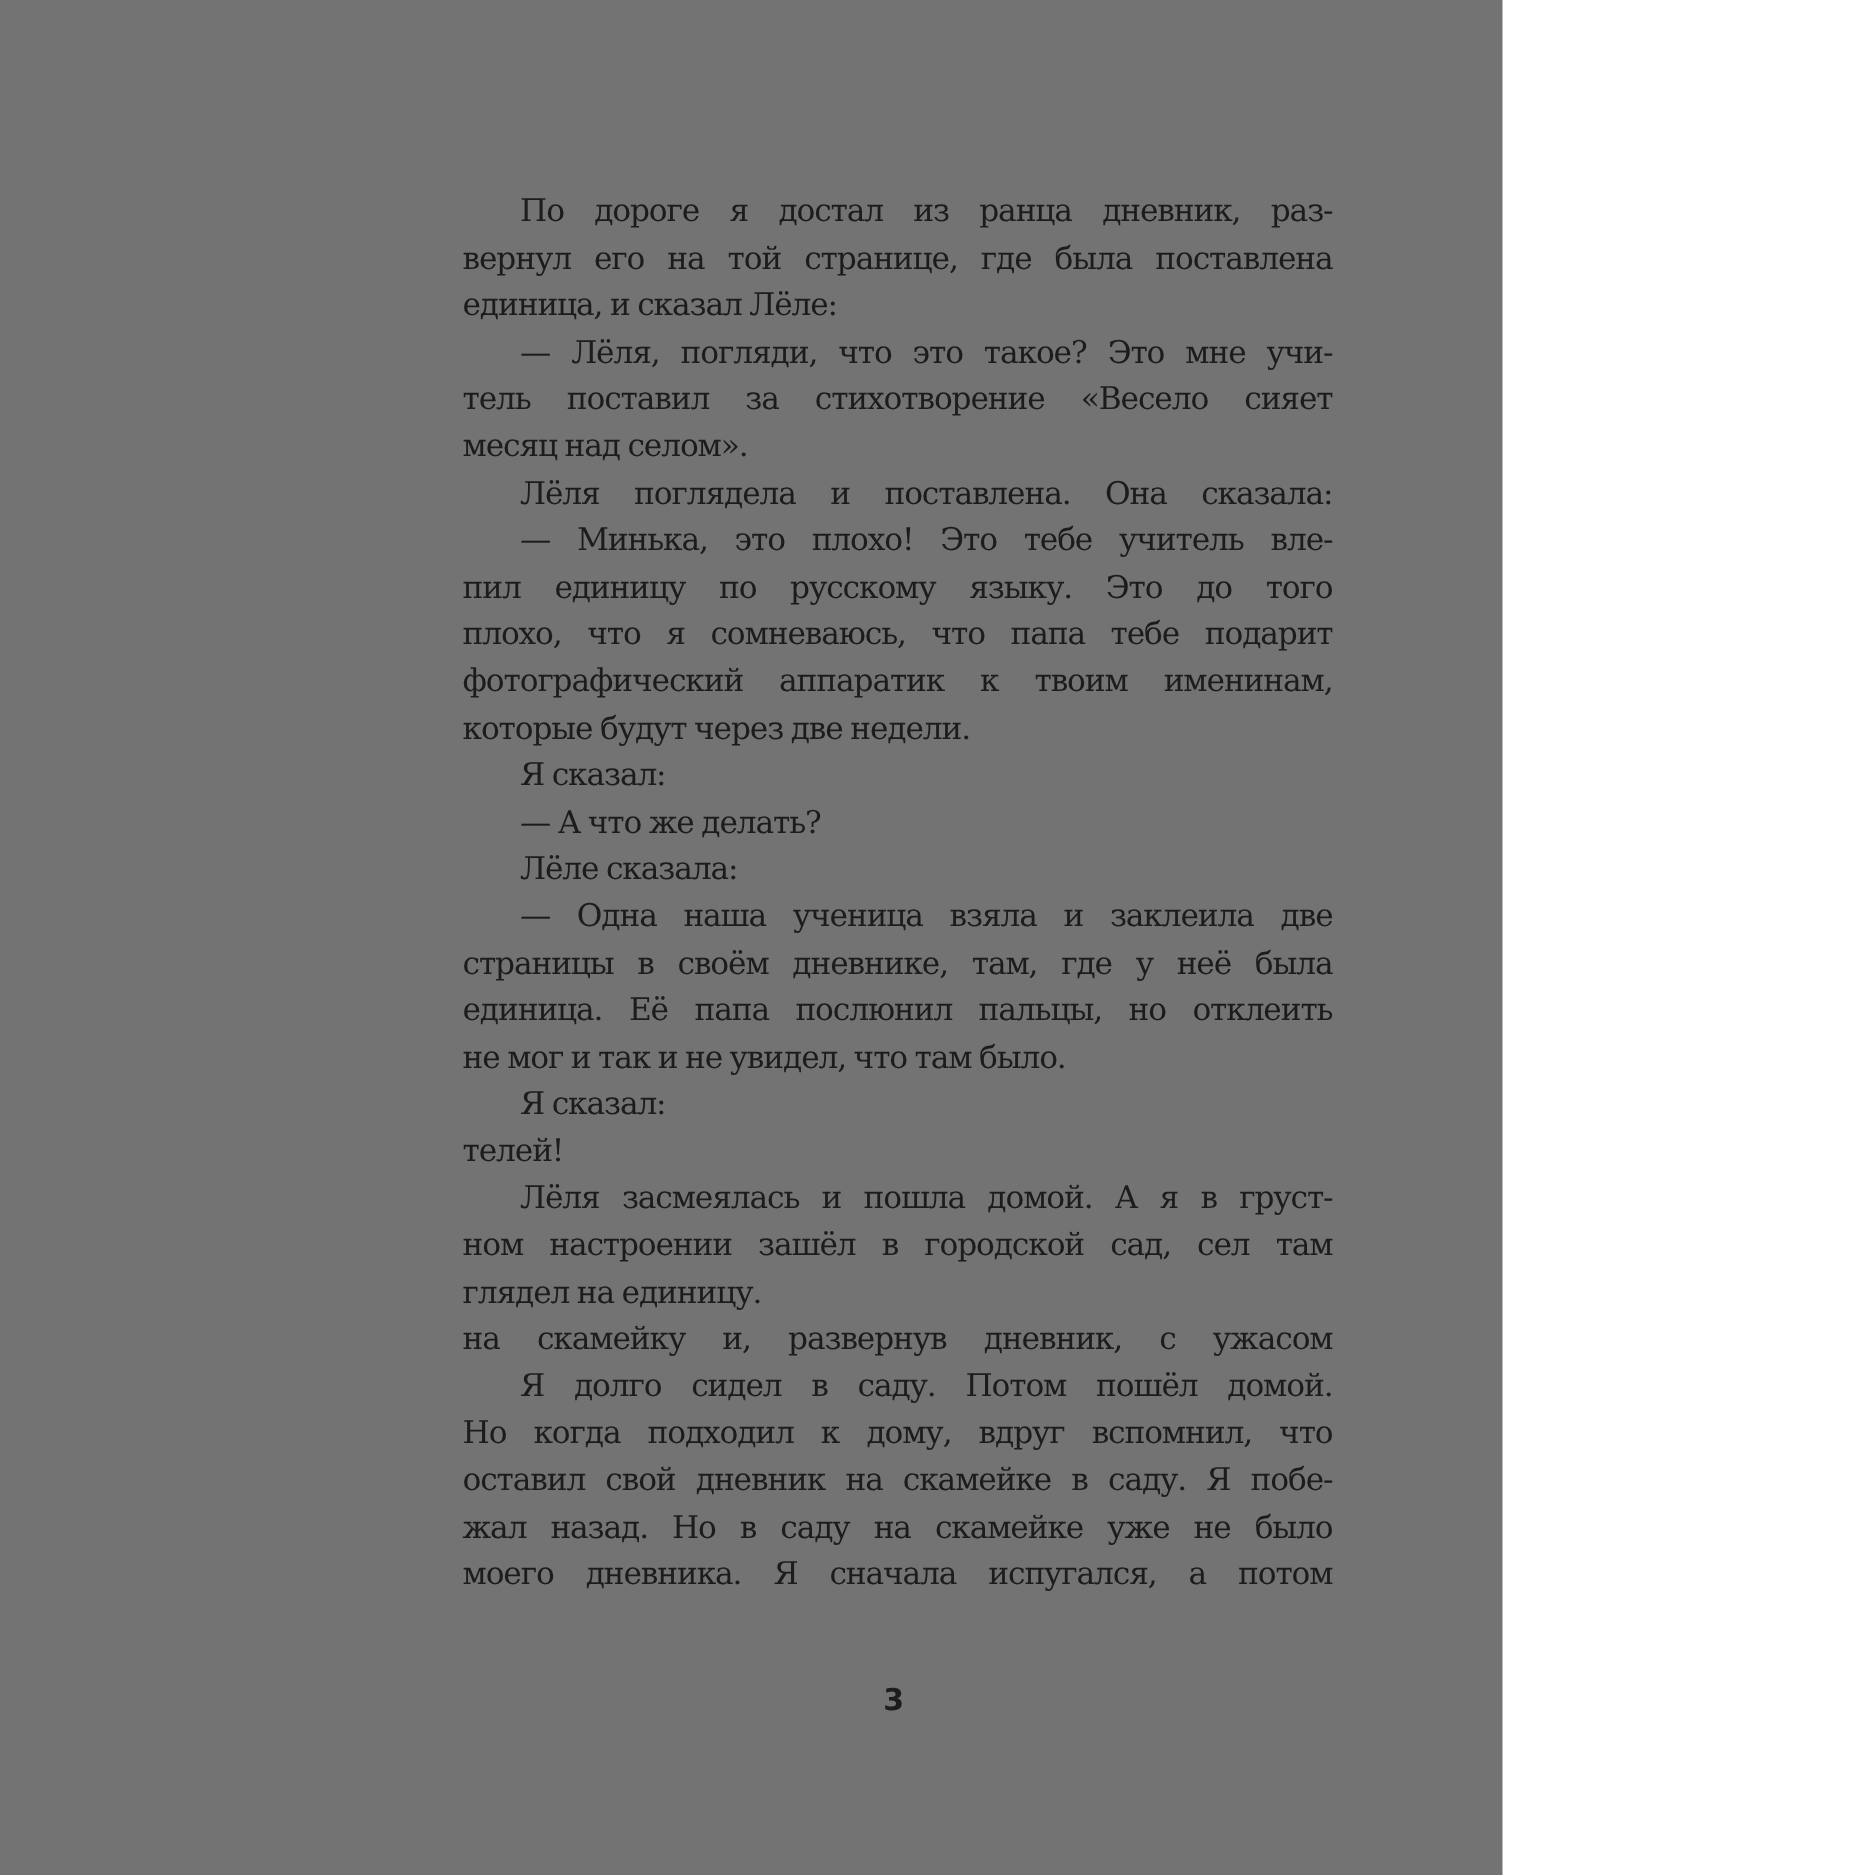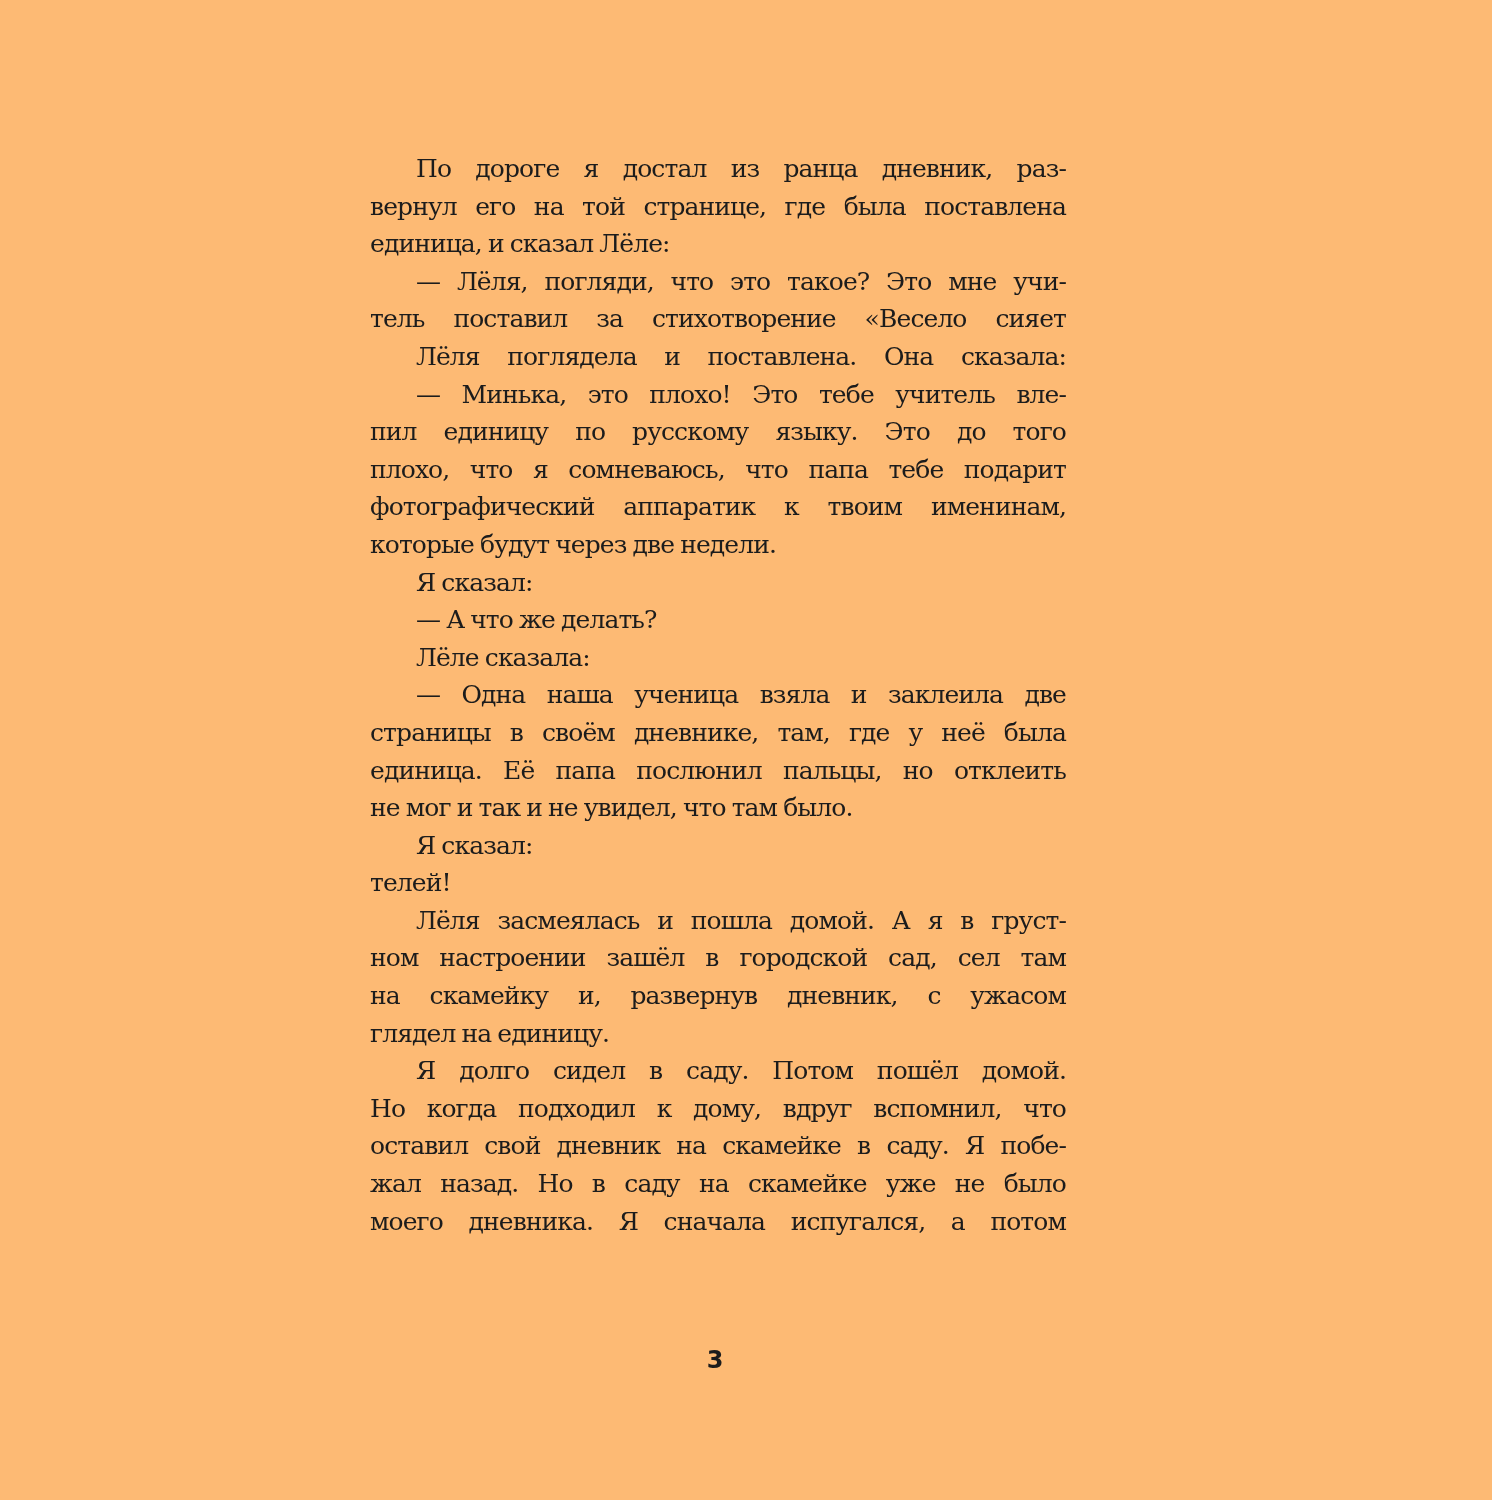--- a/index.html
+++ b/index.html
@@ -10,23 +10,23 @@
     body {
       width: 1500px;
       height: 1500px;
       position: relative;
       overflow: hidden;
     }
     .page {
       position: absolute;
       left: 0;
       top: 0;
-      width: 1492px;
+      width: 1202px;
       height: 1500px;
-      background: #fdba74;
+      background: #737373;
       text-decoration: underline;
     }
     .text-block {
       position: absolute;
       left: 370px;
       top: 150px;
       width: 696px;
     }
     .line {
       display: block;
@@ -63,39 +63,40 @@
 </head>
 <body>
 
 <div class="page">
   <div class="text-block" id="text-block">
     <span class="line indent">По дороге я достал из ранца дневник, раз-</span>
     <span class="line">вернул его на той странице, где была поставлена</span>
     <span class="line last">единица, и сказал Лёле:</span>
     <span class="line indent">— Лёля, погляди, что это такое? Это мне учи-</span>
     <span class="line">тель поставил за стихотворение «Весело сияет</span>
+    <span class="line last">месяц над селом».</span>
     <span class="line indent">Лёля поглядела и поставлена. Она сказала:</span>
     <span class="line indent">— Минька, это плохо! Это тебе учитель вле-</span>
     <span class="line">пил единицу по русскому языку. Это до того</span>
     <span class="line">плохо, что я сомневаюсь, что папа тебе подарит</span>
     <span class="line">фотографический аппаратик к твоим именинам,</span>
     <span class="line last">которые будут через две недели.</span>
     <span class="line indent last">Я сказал:</span>
     <span class="line indent last">— А что же делать?</span>
     <span class="line indent last">Лёле сказала:</span>
     <span class="line indent">— Одна наша ученица взяла и заклеила две</span>
     <span class="line">страницы в своём дневнике, там, где у неё была</span>
     <span class="line">единица. Её папа послюнил пальцы, но отклеить</span>
     <span class="line last">не мог и так и не увидел, что там было.</span>
     <span class="line indent last">Я сказал:</span>
     <span class="line last">телей!</span>
     <span class="line indent">Лёля засмеялась и пошла домой. А я в груст-</span>
     <span class="line">ном настроении зашёл в городской сад, сел там</span>
+    <span class="line last">глядел на единицу.</span>
     <span class="line">на скамейку и, развернув дневник, с ужасом</span>
-    <span class="line last">глядел на единицу.</span>
     <span class="line indent">Я долго сидел в саду. Потом пошёл домой.</span>
     <span class="line">Но когда подходил к дому, вдруг вспомнил, что</span>
     <span class="line">оставил свой дневник на скамейке в саду. Я побе-</span>
     <span class="line">жал назад. Но в саду на скамейке уже не было</span>
     <span class="line">моего дневника. Я сначала испугался, а потом</span>
   </div>
   <div class="page-number">3</div>
 </div>
 
 </body></html>

